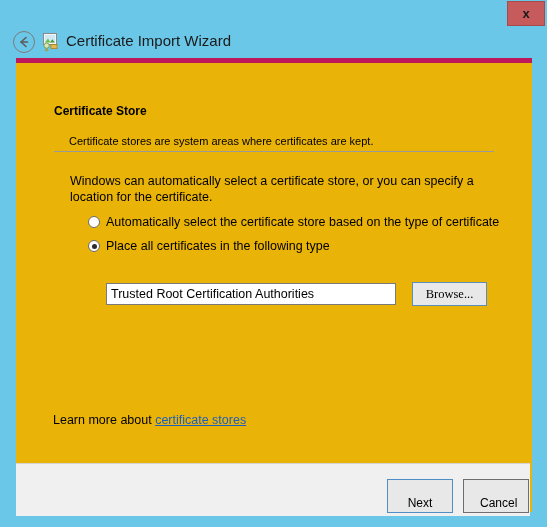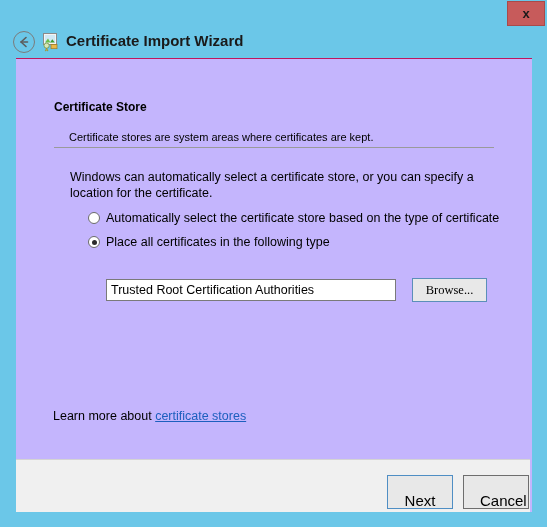--- a/index.html
+++ b/index.html
@@ -70,32 +70,31 @@
     height: 20px;
   }
   #title-text {
     position: absolute;
     left: 66px;
     top: 30px;
     font-size: 15px;
     color: #1a1a1a;
     line-height: 22px;
     white-space: nowrap;
-    font-weight: bold;
   }
 
   
   #client {
     position: absolute;
     left: 16px;
     top: 58px;
     width: 516px;
     height: 454px;
-    background: #c4b5fd;
-    border-top: 1px solid #be185d;
+    background: #eab308;
+    border-top: 5px solid #be185d;
     box-sizing: border-box;
   }
 
   #content {
     position: absolute;
     left: 0; top: 0;
     width: 514px;
     height: 400px;
   }
 
@@ -225,21 +224,21 @@
     background: #F0F0F0;
     border-top: 1px solid #d4d4d4;
     box-sizing: border-box;
   }
   .footer-button {
     position: absolute;
     top: 15px;
     width: 66px;
     height: 25px;
     font-family: "Liberation Sans", sans-serif;
-    font-size: 15px;
+    font-size: 12px;
     color: #000;
     background: #E8E8E8;
     cursor: pointer;
     box-sizing: border-box;
     padding: 16px;
   }
   #next-button {
     left: 371px;
     border: 1px solid #4f8ec4;
   }

